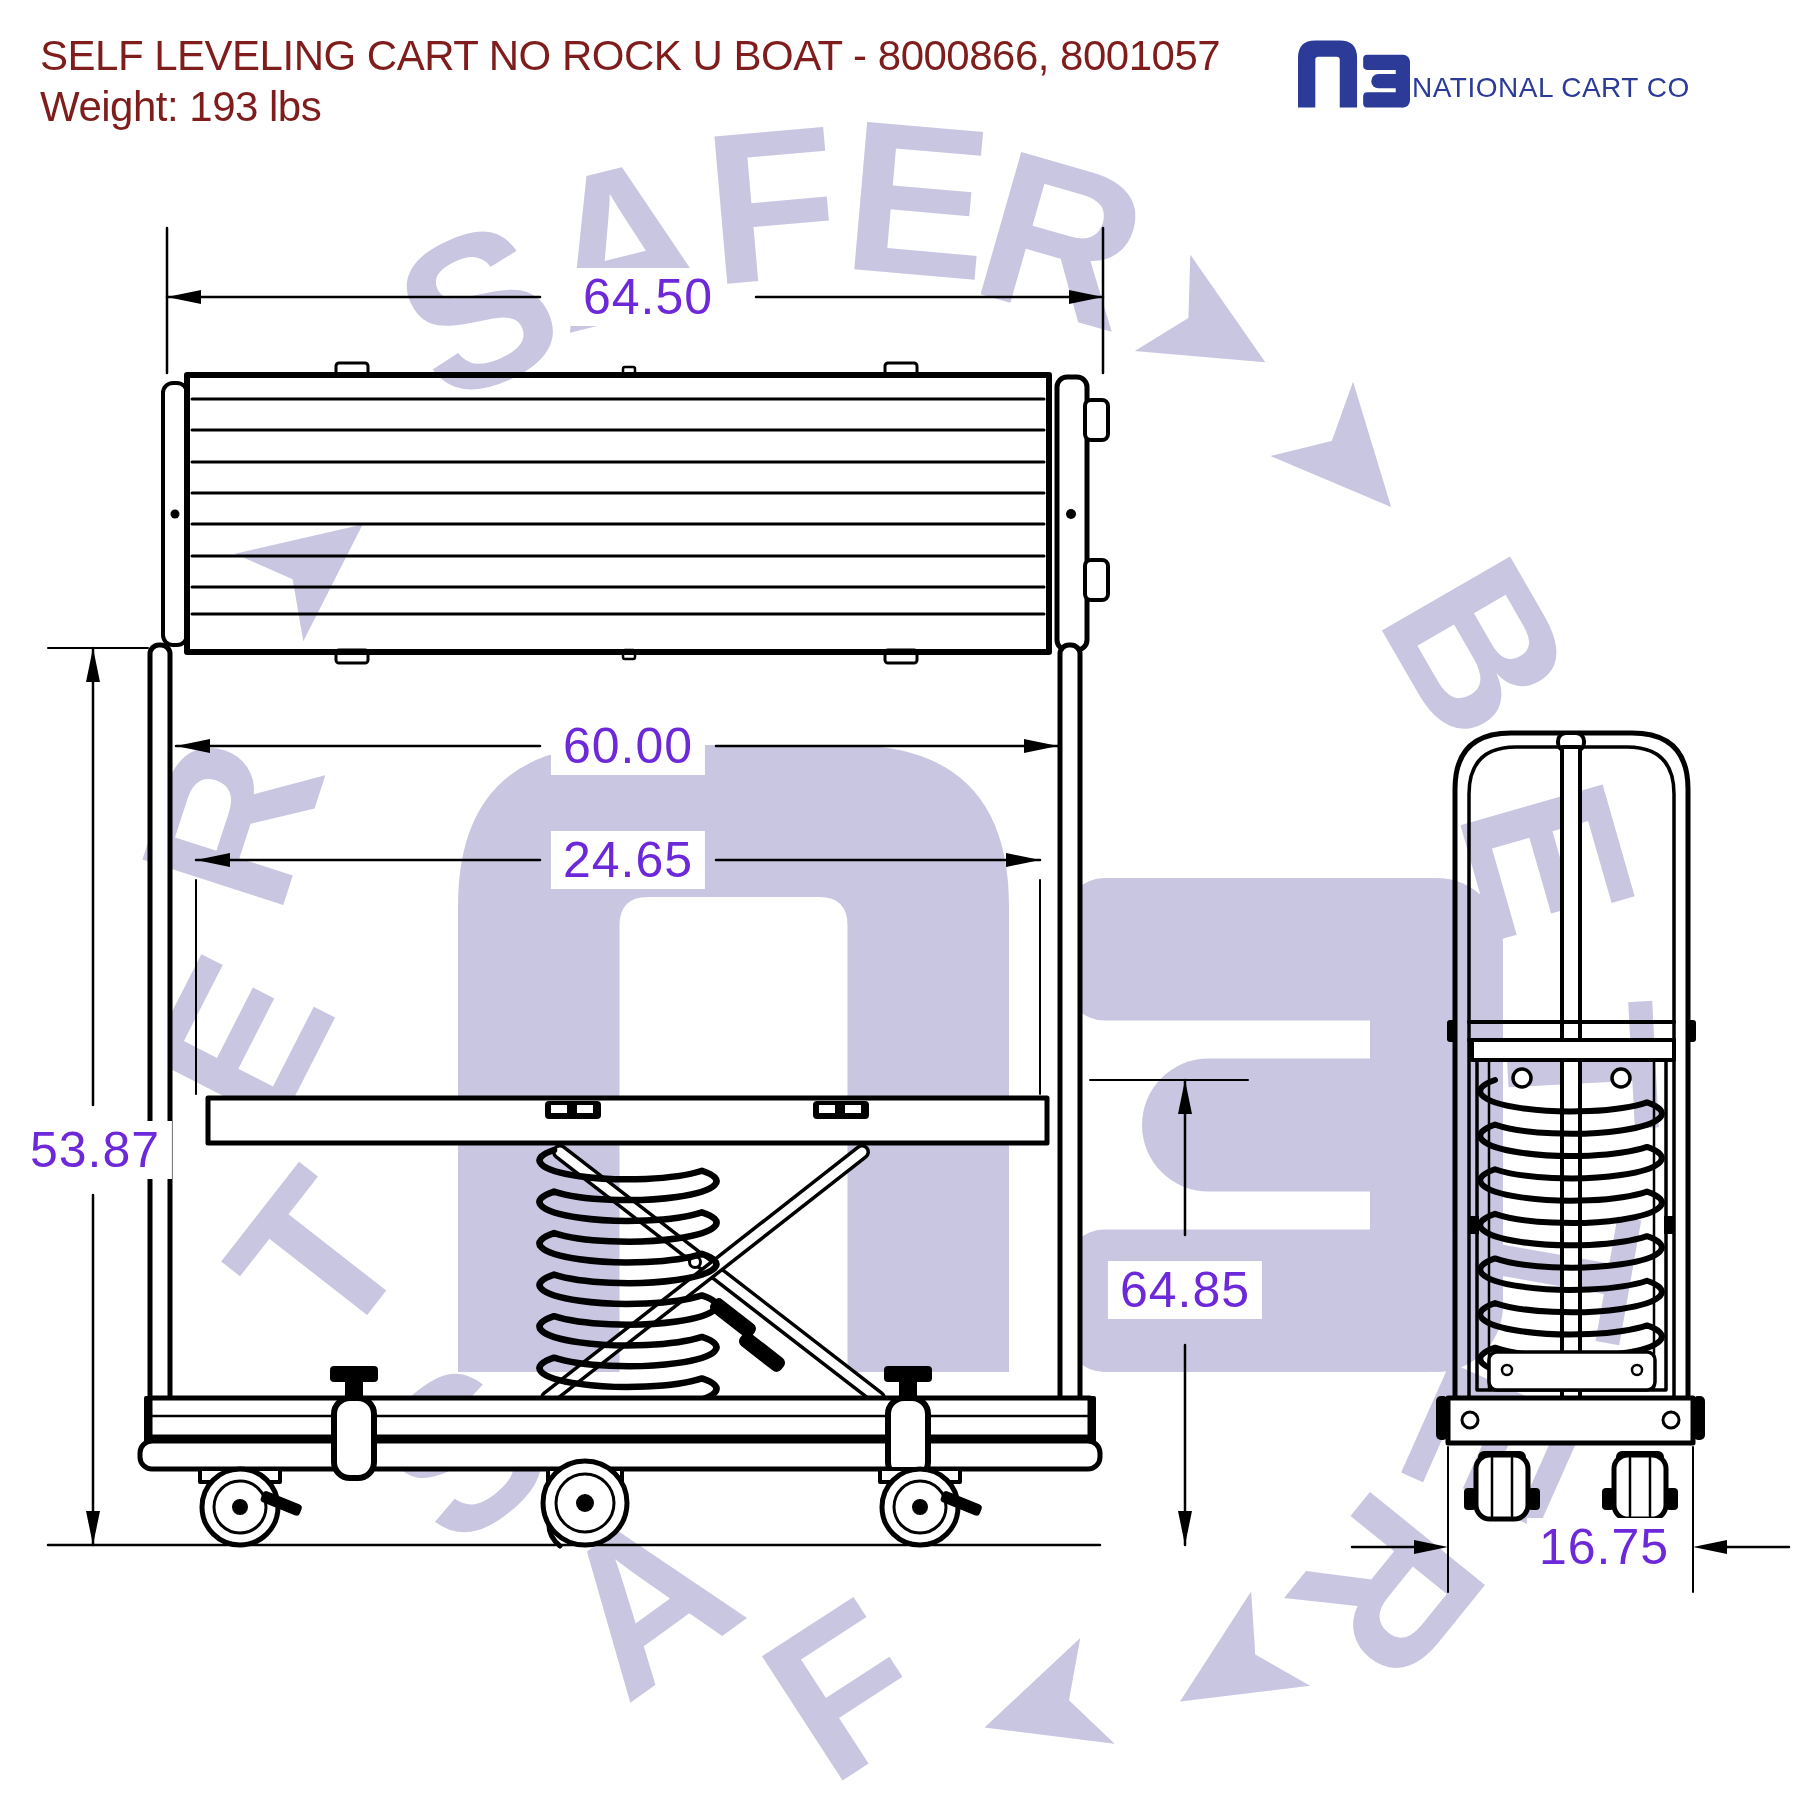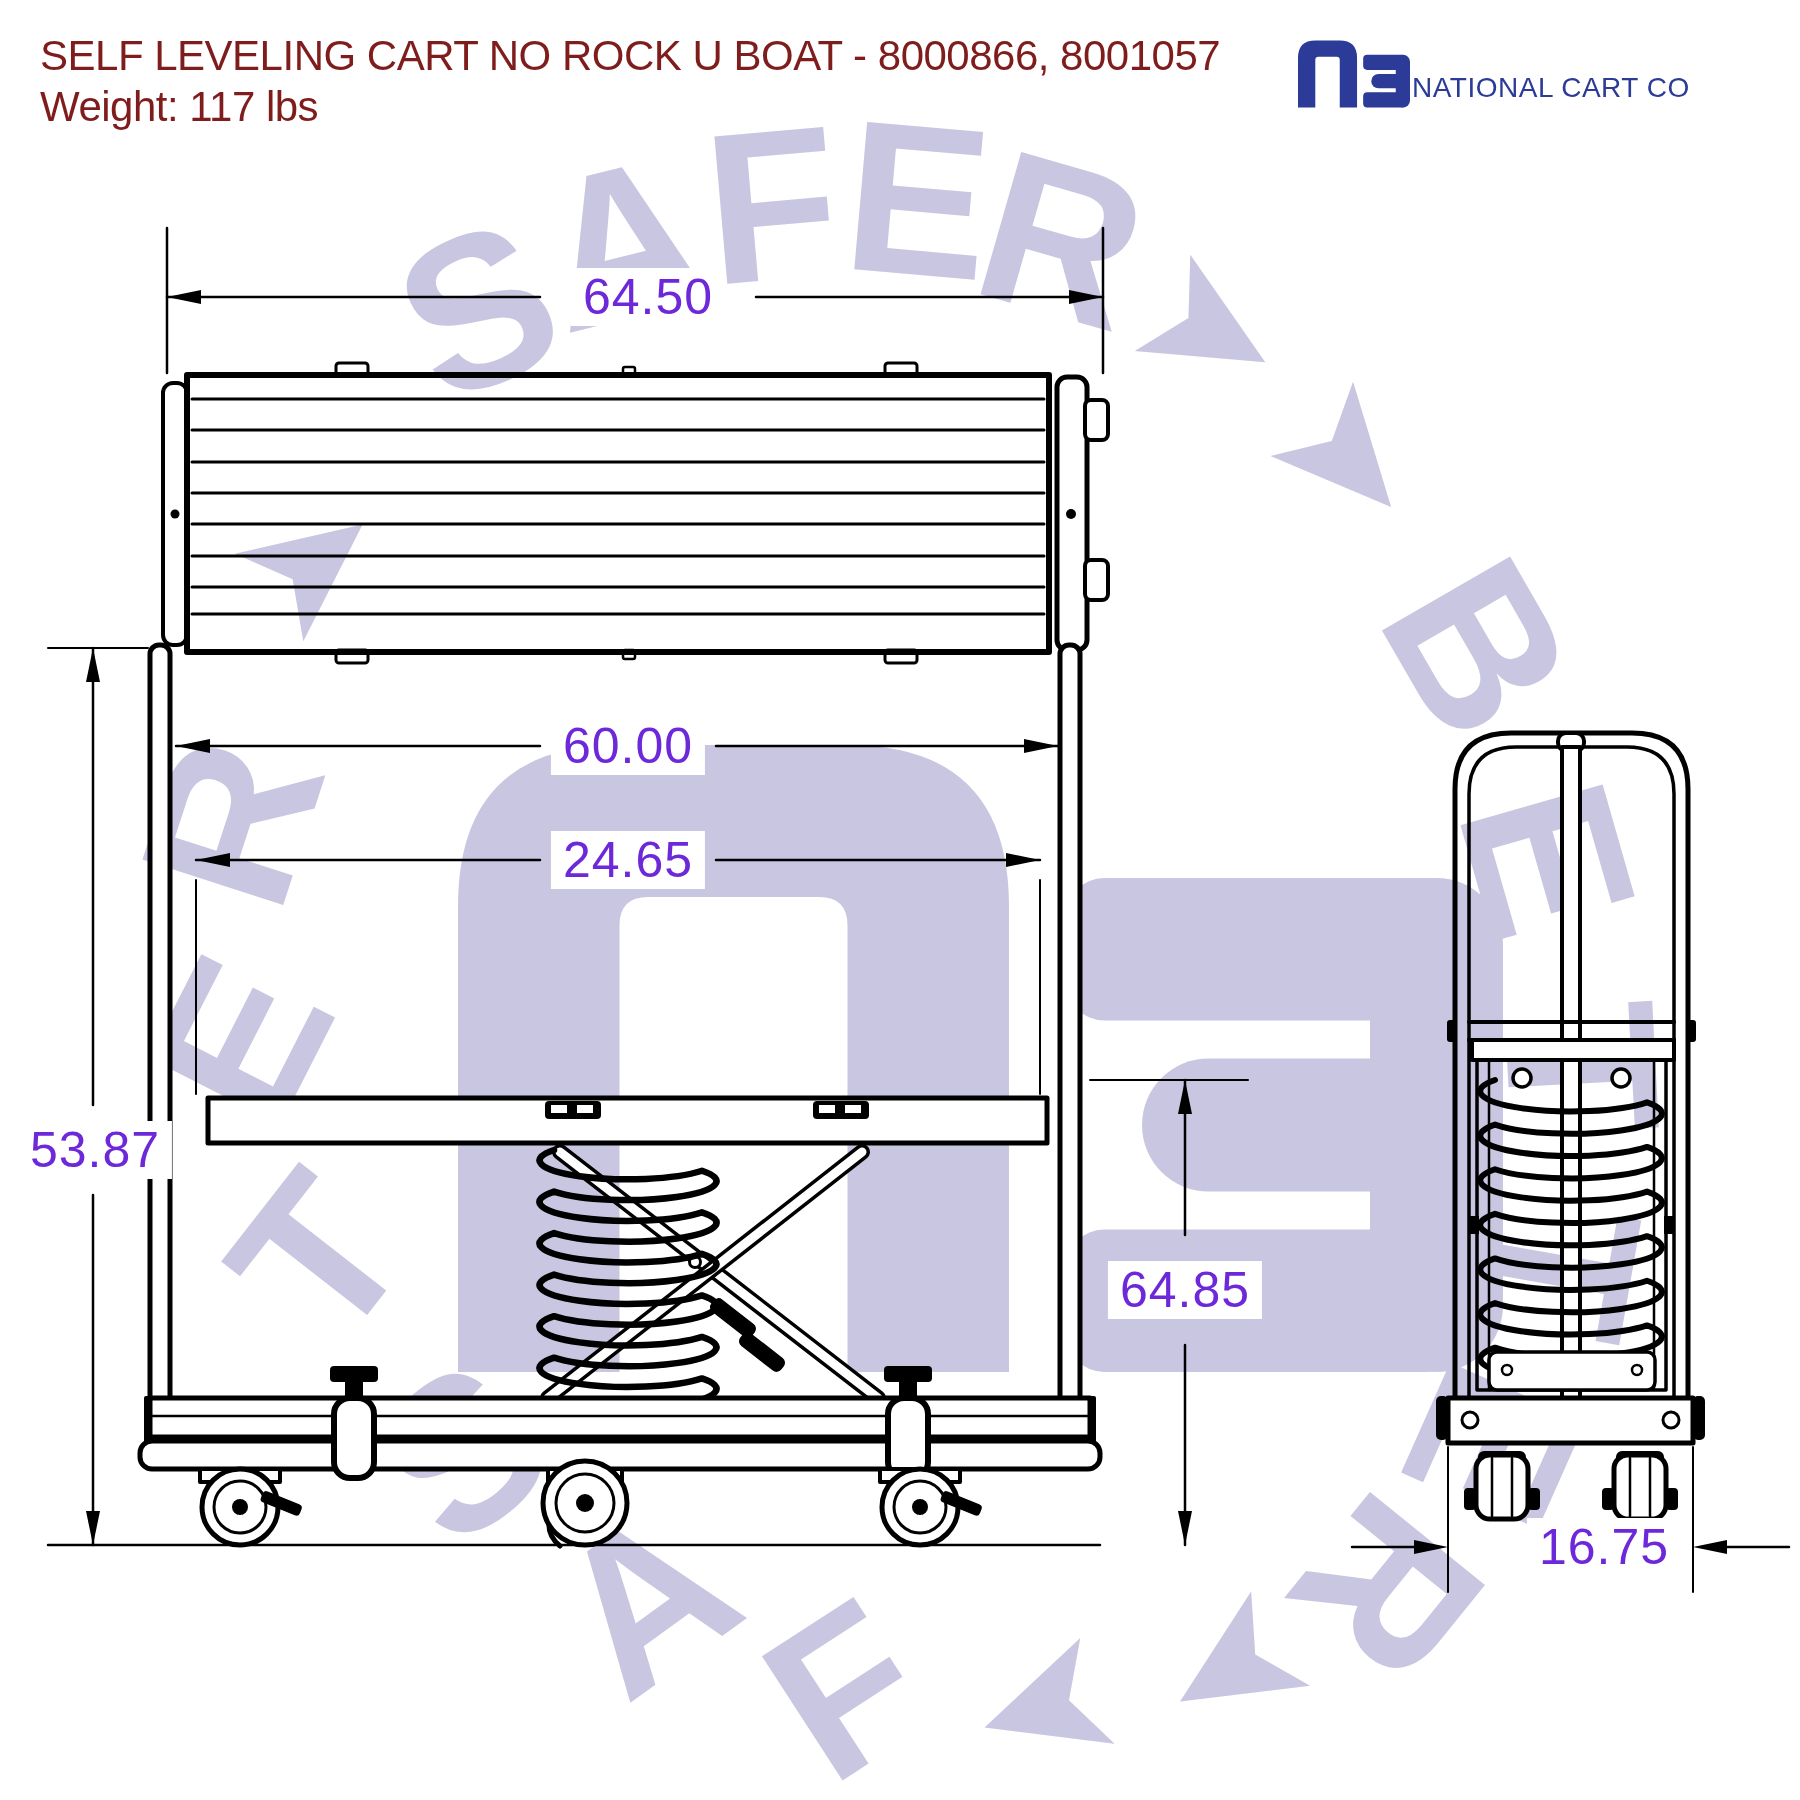--- a/index.html
+++ b/index.html
@@ -269,21 +269,21 @@
 
   <div class="dim" style="left:648px;top:297px;">64.50</div>
   <div class="dim" style="left:628px;top:746px;">60.00</div>
   <div class="dim" style="left:628px;top:860px;">24.65</div>
   <div class="dim" style="left:95px;top:1150px;">53.87</div>
   <div class="dim" style="left:1185px;top:1290px;">64.85</div>
   <div class="dim" style="left:1604px;top:1547px;text-align:right;">16.75</div>
 
   <div class="title-block">
     <div class="title-line">SELF LEVELING CART NO ROCK U BOAT - 8000866, 8001057</div>
-    <div class="title-line">Weight: 117 lbs</div>
+    <div class="title-line">Weight: 193 lbs</div>
   </div>
 
   <div class="logo-block">
     <svg class="logo-mark" width="112" height="68" viewBox="0 0 110 66">
       <g id="logoMark">
         <path d="M0,66 V17 Q0,0 17,0 H41 Q58,0 58,17 V66 H41 V19 Q41,16 38,16 H20 Q17,16 17,19 V66 Z" fill="#2b3b97"></path>
         <g transform="translate(64,14)">
           <rect x="32" y="0" width="14" height="52" rx="7" fill="#2b3b97"></rect>
           <rect x="0" y="0" width="42" height="15" rx="4" fill="#2b3b97"></rect>
           <rect x="0" y="37" width="42" height="15" rx="4" fill="#2b3b97"></rect>

